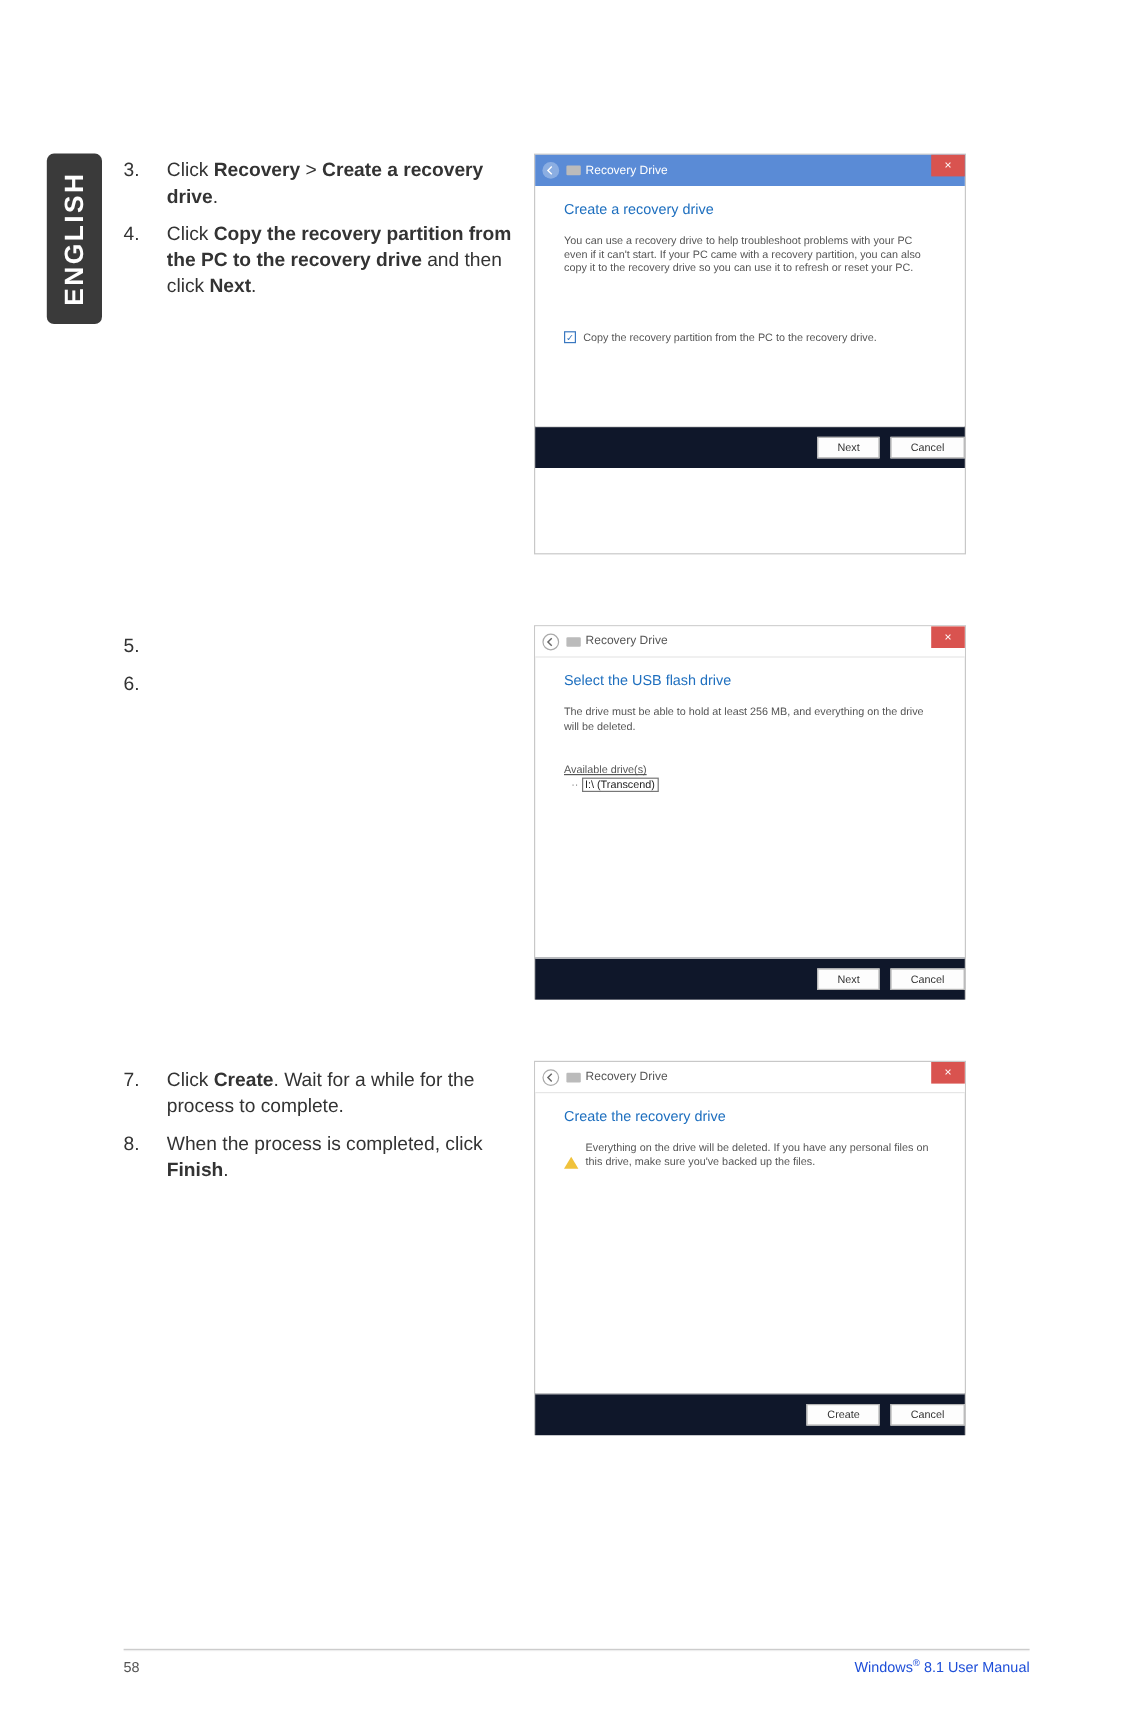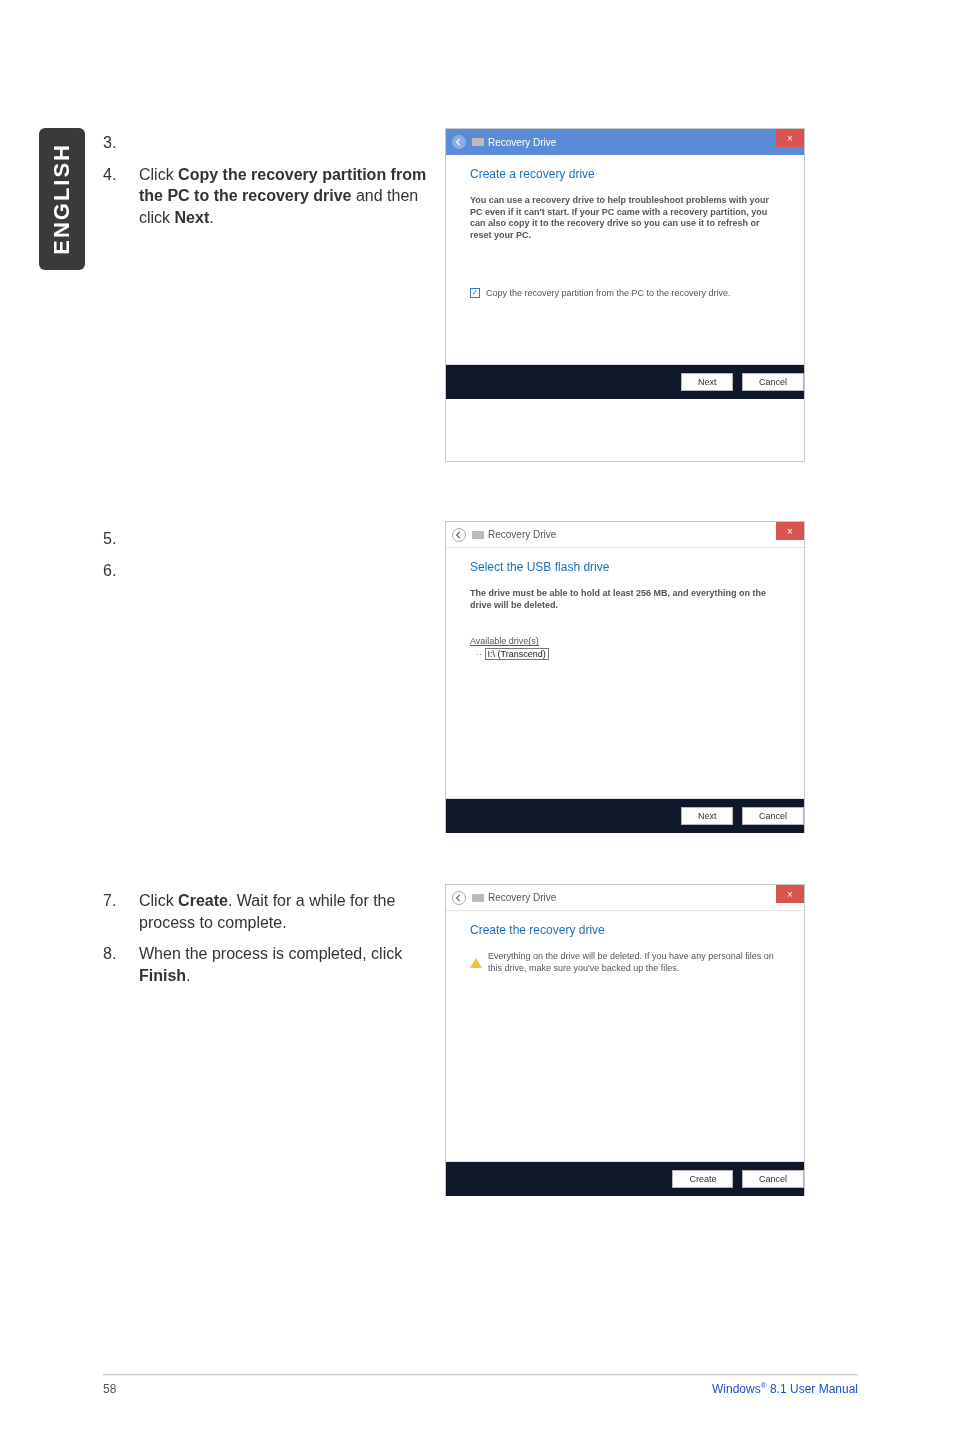--- a/index.html
+++ b/index.html
@@ -72,21 +72,21 @@
     background: #fff; border:1px solid #aaa; color:#555;
   }
   .back-icon svg { width: 8px; height: 8px; }
   .drive-icon { display:inline-block; width:12px; height:8px; background:#bbb; border-radius:1px; margin-right:4px; position:relative; top:0px;}
   .close-icon {
     position: absolute; right: 0; top: 0; width: 28px; height: 18px;
     background: #d9534f; color: #fff; display: flex; align-items: center; justify-content: center; font-size: 10px;
   }
   .dialog .body { padding: 6px 24px 6px 24px; min-height: 200px; }
   .dialog .heading { color: #1e6fbf; font-size: 12px; margin: 6px 0 14px 0; }
-  .dialog .para { font-size: 9px; color: #555; margin-bottom: 20px; line-height:1.3;font-weight:bold;}
+  .dialog .para { font-size: 9px; color: #555; margin-bottom: 20px; line-height:1.3;}
   .checkbox-row { display:flex; align-items:flex-start; gap:6px; font-size:9px; color:#555; margin-top:46px; margin-bottom:60px;}
   .checkbox-row .cb { width:10px; height:10px; border:1px solid #3a78c0; display:flex; align-items:center; justify-content:center; color:#3a78c0; font-size:8px; flex:0 0 10px;}
   .footer {
     background: #0f172a;
     padding: 8px 0;
     text-align: right;
     border-top: 1px solid #e0e0e0;
   }
   .btn {
     display: inline-block;
@@ -97,36 +97,39 @@
     margin-left: 6px;
     color:#333;
   }
   .drive-list-label { font-size:9px; color:#555; margin-top:25px;text-decoration:underline;}
   .drive-list-item { border:1px solid #777; display:inline-block; padding:0 2px; font-size:9px; margin-top:2px;}
   .warn-icon {
     display:inline-block; width:0; height:0;
     border-left:6px solid transparent; border-right:6px solid transparent;
     border-bottom:10px solid #f0c23b; position:relative; margin-right:6px; flex:0 0 12px;
   }
-  .warn-row { display:flex; align-items:center; font-size:9px; color:#555; line-height:1.3;}
+  .warn-row { display:flex; align-items:flex-end; font-size:9px; color:#555; line-height:1.3;}
   .page-num { position:absolute; left:103px; bottom:42px; font-size:12px; color:#555;}
   .page-right { position:absolute; right:96px; bottom:42px; font-size:12px; color:#1d4ed8;}
   .page-right sup { font-size:8px; }
   .page-line { position:absolute; left:103px; right:96px; bottom:62px; height:0; border-top:1px solid #ccc; border-bottom:1px solid #eee;}
 </style>
 </head>
 <body>
 
 <div class="english-tab">
   <span>ENGLISH</span>
 </div>
 
 <div class="content-col sec1">
   <div class="step">
     <div class="num">3.</div>
+    <div class="txt">
+      <span>Click </span><span class="b">Recovery</span><span> &gt; </span><span class="b">Create a recovery drive</span><span>.</span>
+    </div>
   </div>
   <div class="step">
     <div class="num">4.</div>
     <div class="txt">
       <span>Click </span><span class="b">Copy the recovery partition from the PC to the recovery drive</span><span> and then click </span><span class="b">Next</span><span>.</span>
     </div>
   </div>
 </div>
 
 <div class="content-col sec2">

